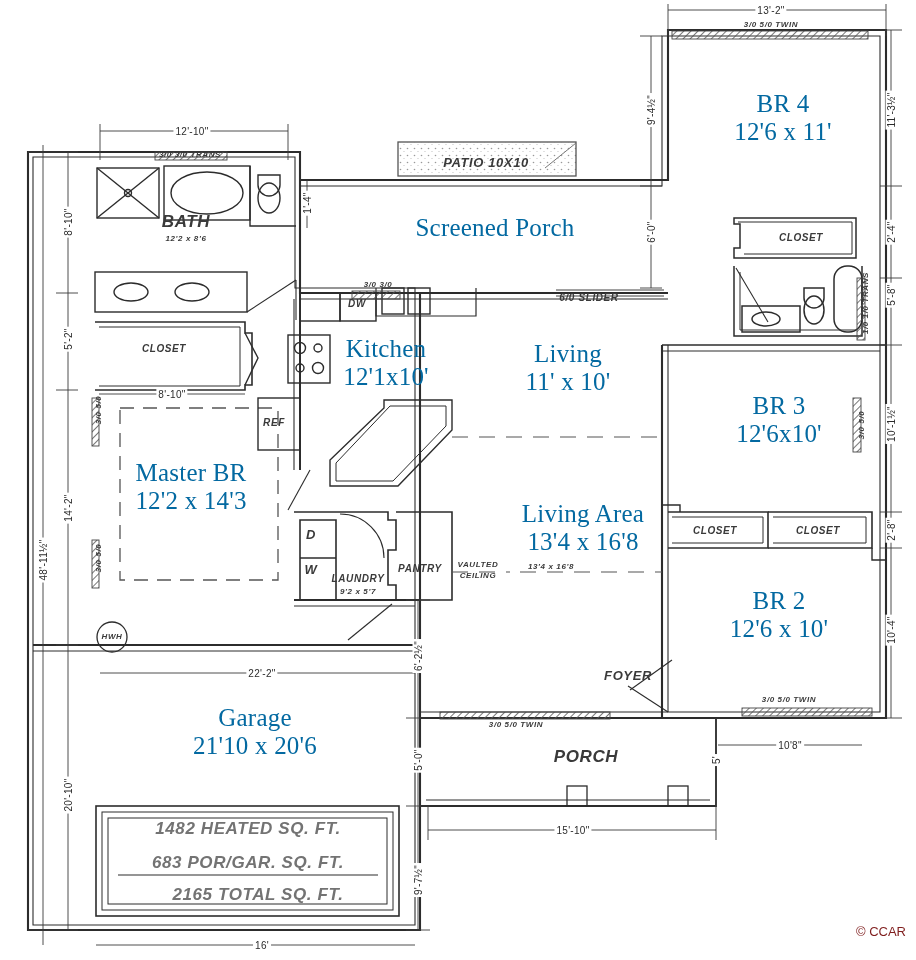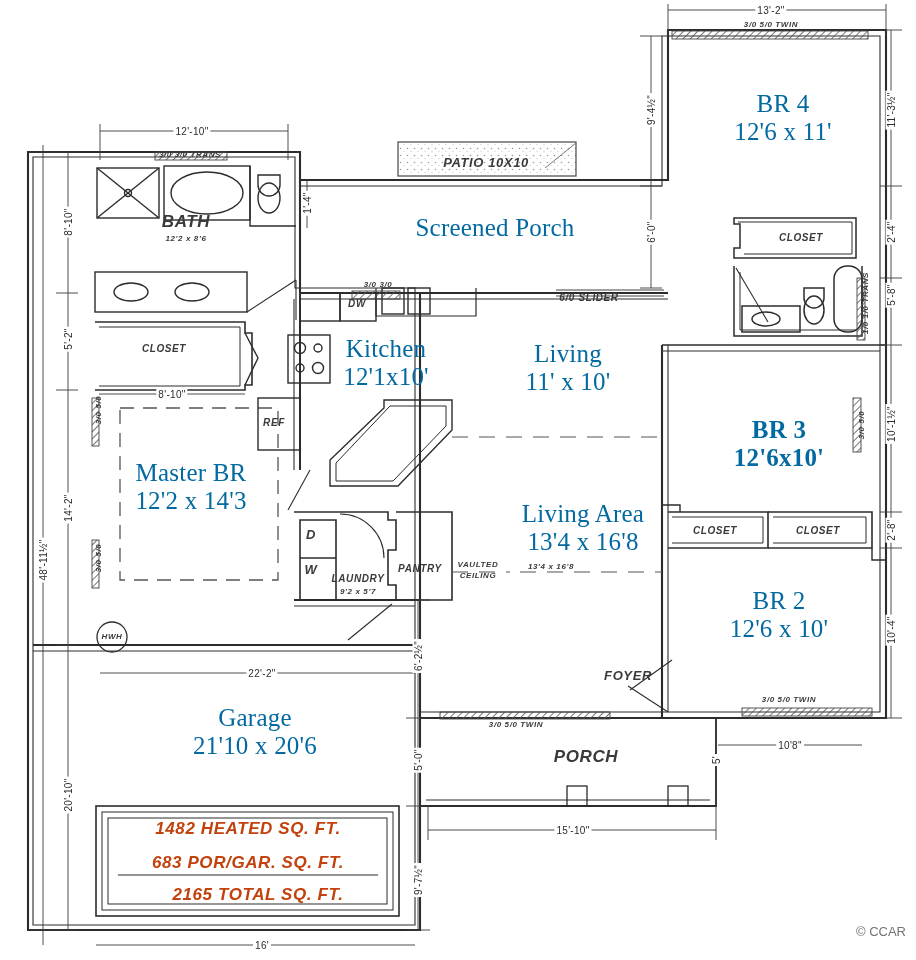--- a/index.html
+++ b/index.html
@@ -75,30 +75,30 @@
   }
   .dim-text.vert {
     transform: translate(-50%, -50%) rotate(-90deg);
   }
   .sqft-line {
     position: absolute;
     font-family: "Liberation Sans", sans-serif;
     font-style: italic;
     font-weight: 600;
     font-size: 17px;
-    color: #c2410c;
+    color: #737373;
     white-space: nowrap;
     letter-spacing: 0.6px;
     transform: translate(-50%, -50%);
   }
   .copyright {
     position: absolute;
     font-family: "Liberation Sans", sans-serif;
     font-size: 13px;
-    color: #737373;
+    color: #7f1d1d;
     white-space: nowrap;
     transform: translate(-100%, -50%);
   }
 </style>
 </head>
 <body>
 
 <div id="plan-root">
 
   <svg id="plan-svg" viewBox="0 0 916 960">
@@ -337,21 +337,21 @@
 
       <line x1="716" y1="718" x2="716" y2="806"></line>
     </g>
   </svg>
 
   <div id="room-labels">
       <div class="room-label" style="left: 783px; top: 118px;">
         <span class="room-name">BR 4</span>
         <span class="room-dims">12'6 x 11'</span>
       </div>
-      <div class="room-label" style="left: 779px; top: 444px; font-weight: bold;">
+      <div class="room-label" style="left: 779px; top: 420px;">
         <span class="room-name">BR 3</span>
         <span class="room-dims">12'6x10'</span>
       </div>
       <div class="room-label" style="left: 779px; top: 615px;">
         <span class="room-name">BR 2</span>
         <span class="room-dims">12'6 x 10'</span>
       </div>
       <div class="room-label" style="left: 471px; top: 228px; margin-left: 24px;">
         <span class="room-name">Screened Porch</span>
       </div>

